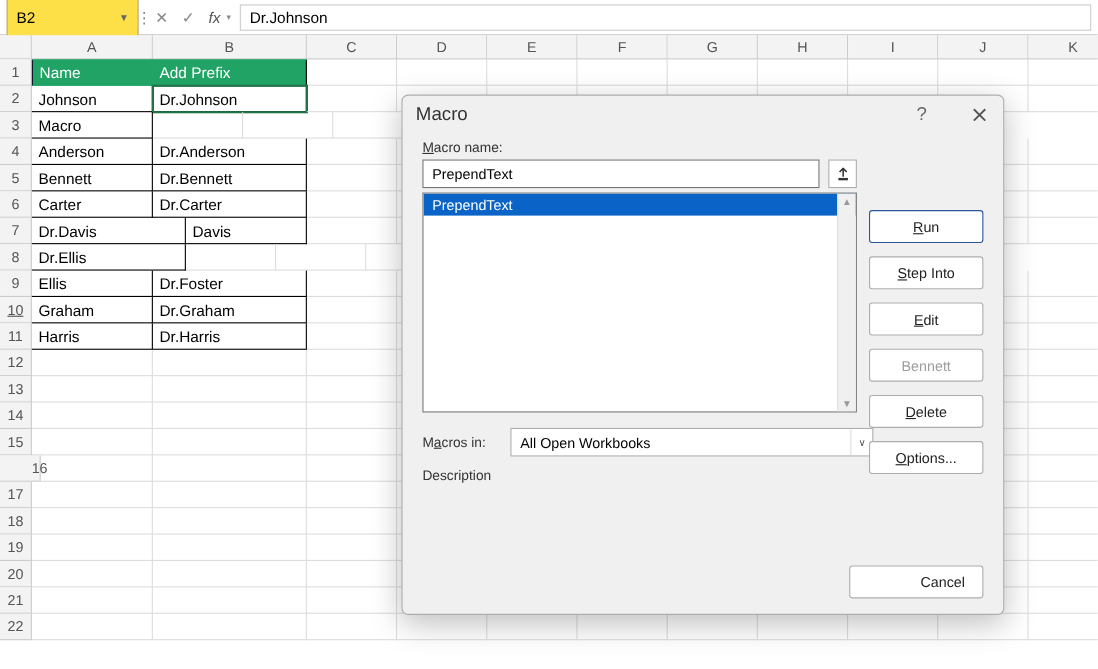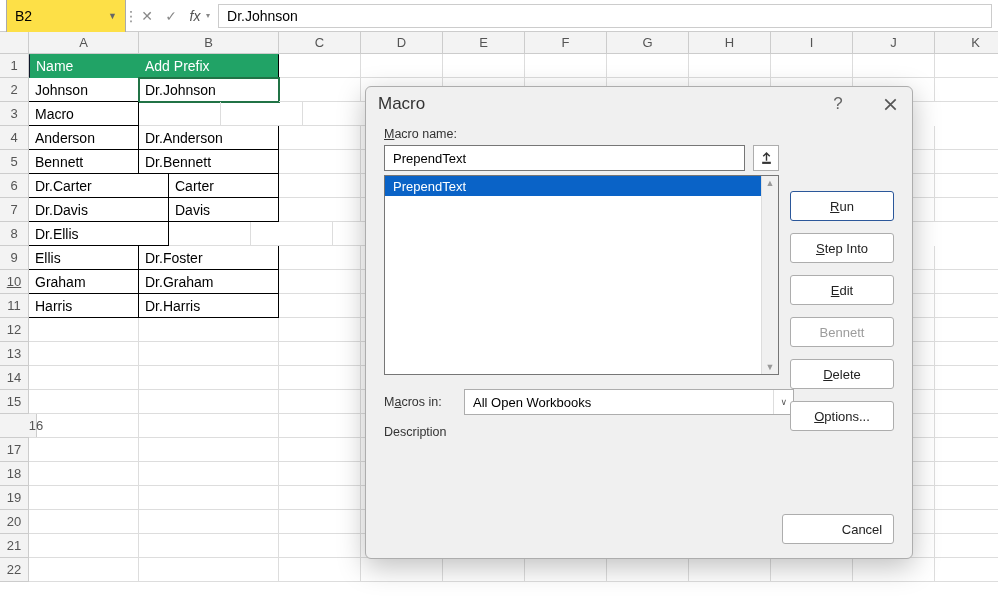--- a/index.html
+++ b/index.html
@@ -175,22 +175,22 @@
         <div class="cell" style="width: 82px; height: 24px;"></div>
         <div class="cell" style="width: 82px; height: 24px;"></div>
         <div class="cell" style="width: 82px; height: 24px;"></div>
         <div class="cell" style="width: 82px; height: 24px;"></div>
         <div class="cell" style="width: 82px; height: 24px;"></div>
         <div class="cell" style="width: 82px; height: 24px;"></div>
         <div class="cell" style="width: 82px; height: 24px;"></div>
         <div class="cell" style="width: 82px; height: 24px;"></div>
       </div>
       <div class="grid-row">
+        <div class="cell data-a firstcol" style="width: 110px; height: 24px;">Carter</div>
         <div class="cell data-b" style="width: 140px; height: 24px;">Dr.Carter</div>
-        <div class="cell data-a firstcol" style="width: 110px; height: 24px;">Carter</div>
         <div class="cell" style="width: 82px; height: 24px;"></div>
         <div class="cell" style="width: 82px; height: 24px;"></div>
         <div class="cell" style="width: 82px; height: 24px;"></div>
         <div class="cell" style="width: 82px; height: 24px;"></div>
         <div class="cell" style="width: 82px; height: 24px;"></div>
         <div class="cell" style="width: 82px; height: 24px;"></div>
         <div class="cell" style="width: 82px; height: 24px;"></div>
         <div class="cell" style="width: 82px; height: 24px;"></div>
         <div class="cell" style="width: 82px; height: 24px;"></div>
       </div>
@@ -463,18 +463,18 @@
     <div class="mi-row">
       <span class="lbl" style="width:70px;">M<span class="underline-key">a</span>cros in:</span>
       <div class="combo">
         <span>All Open Workbooks</span>
         <span class="chev">∨</span>
       </div>
     </div>
     <div class="desc">Description</div>
 
     <div class="dlg-footer">
-      <div class="btn" style="width:112px;padding-left:48px;">
+      <div class="btn" style="width:122px;padding-left:48px;">
         <span>Cancel</span>
       </div>
     </div>
   </div>
 </div>
 
 </body></html>

